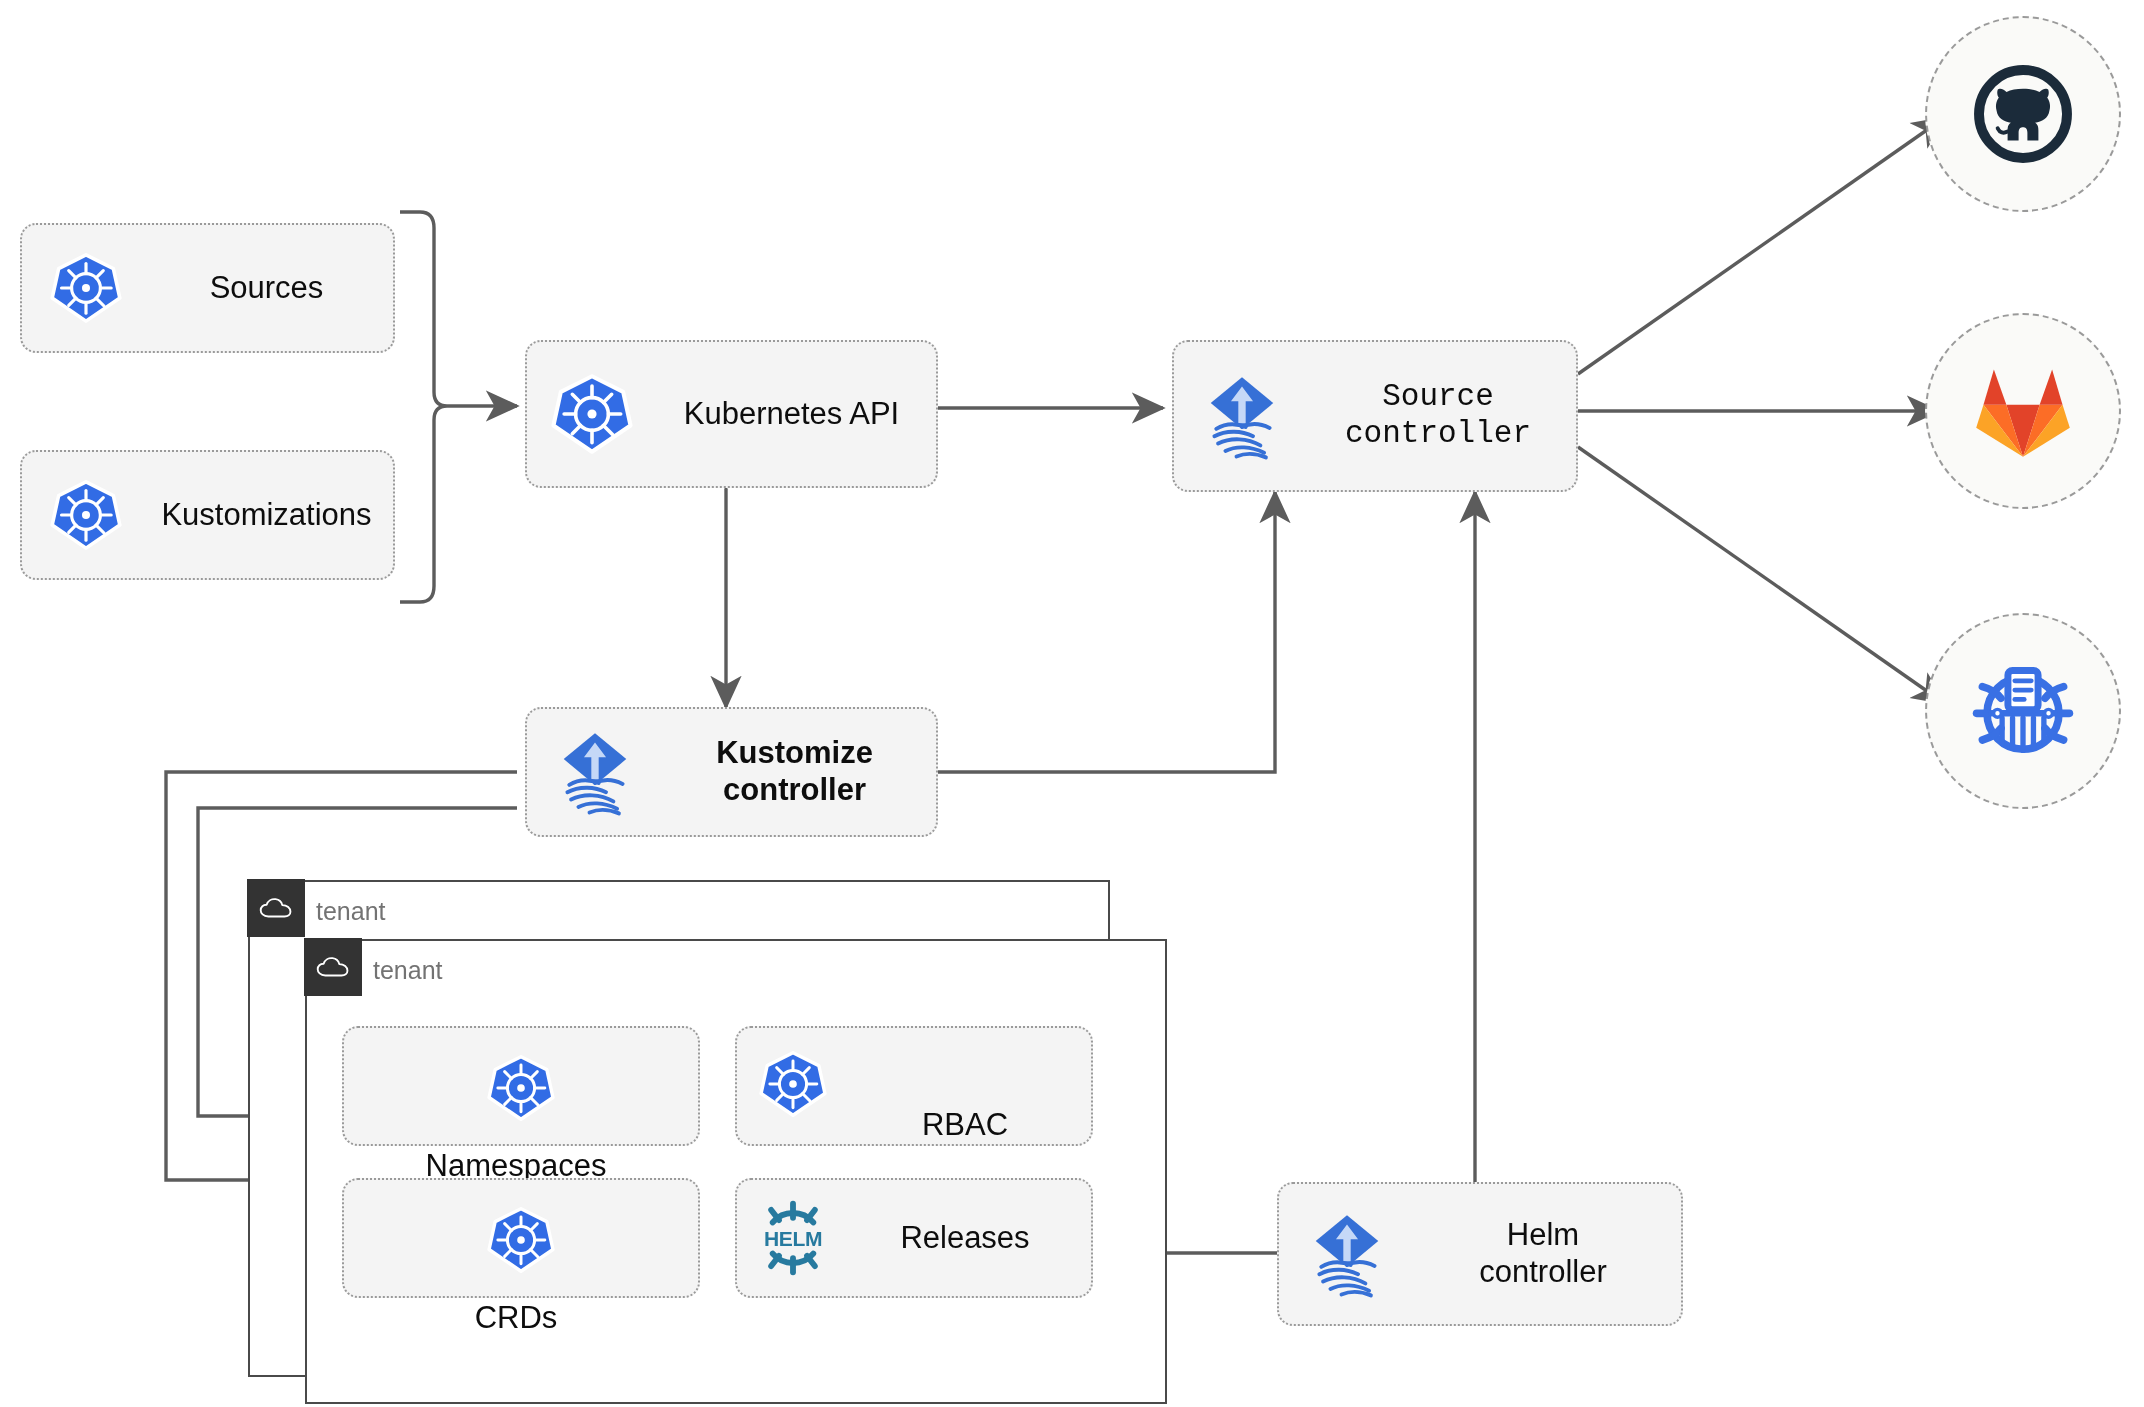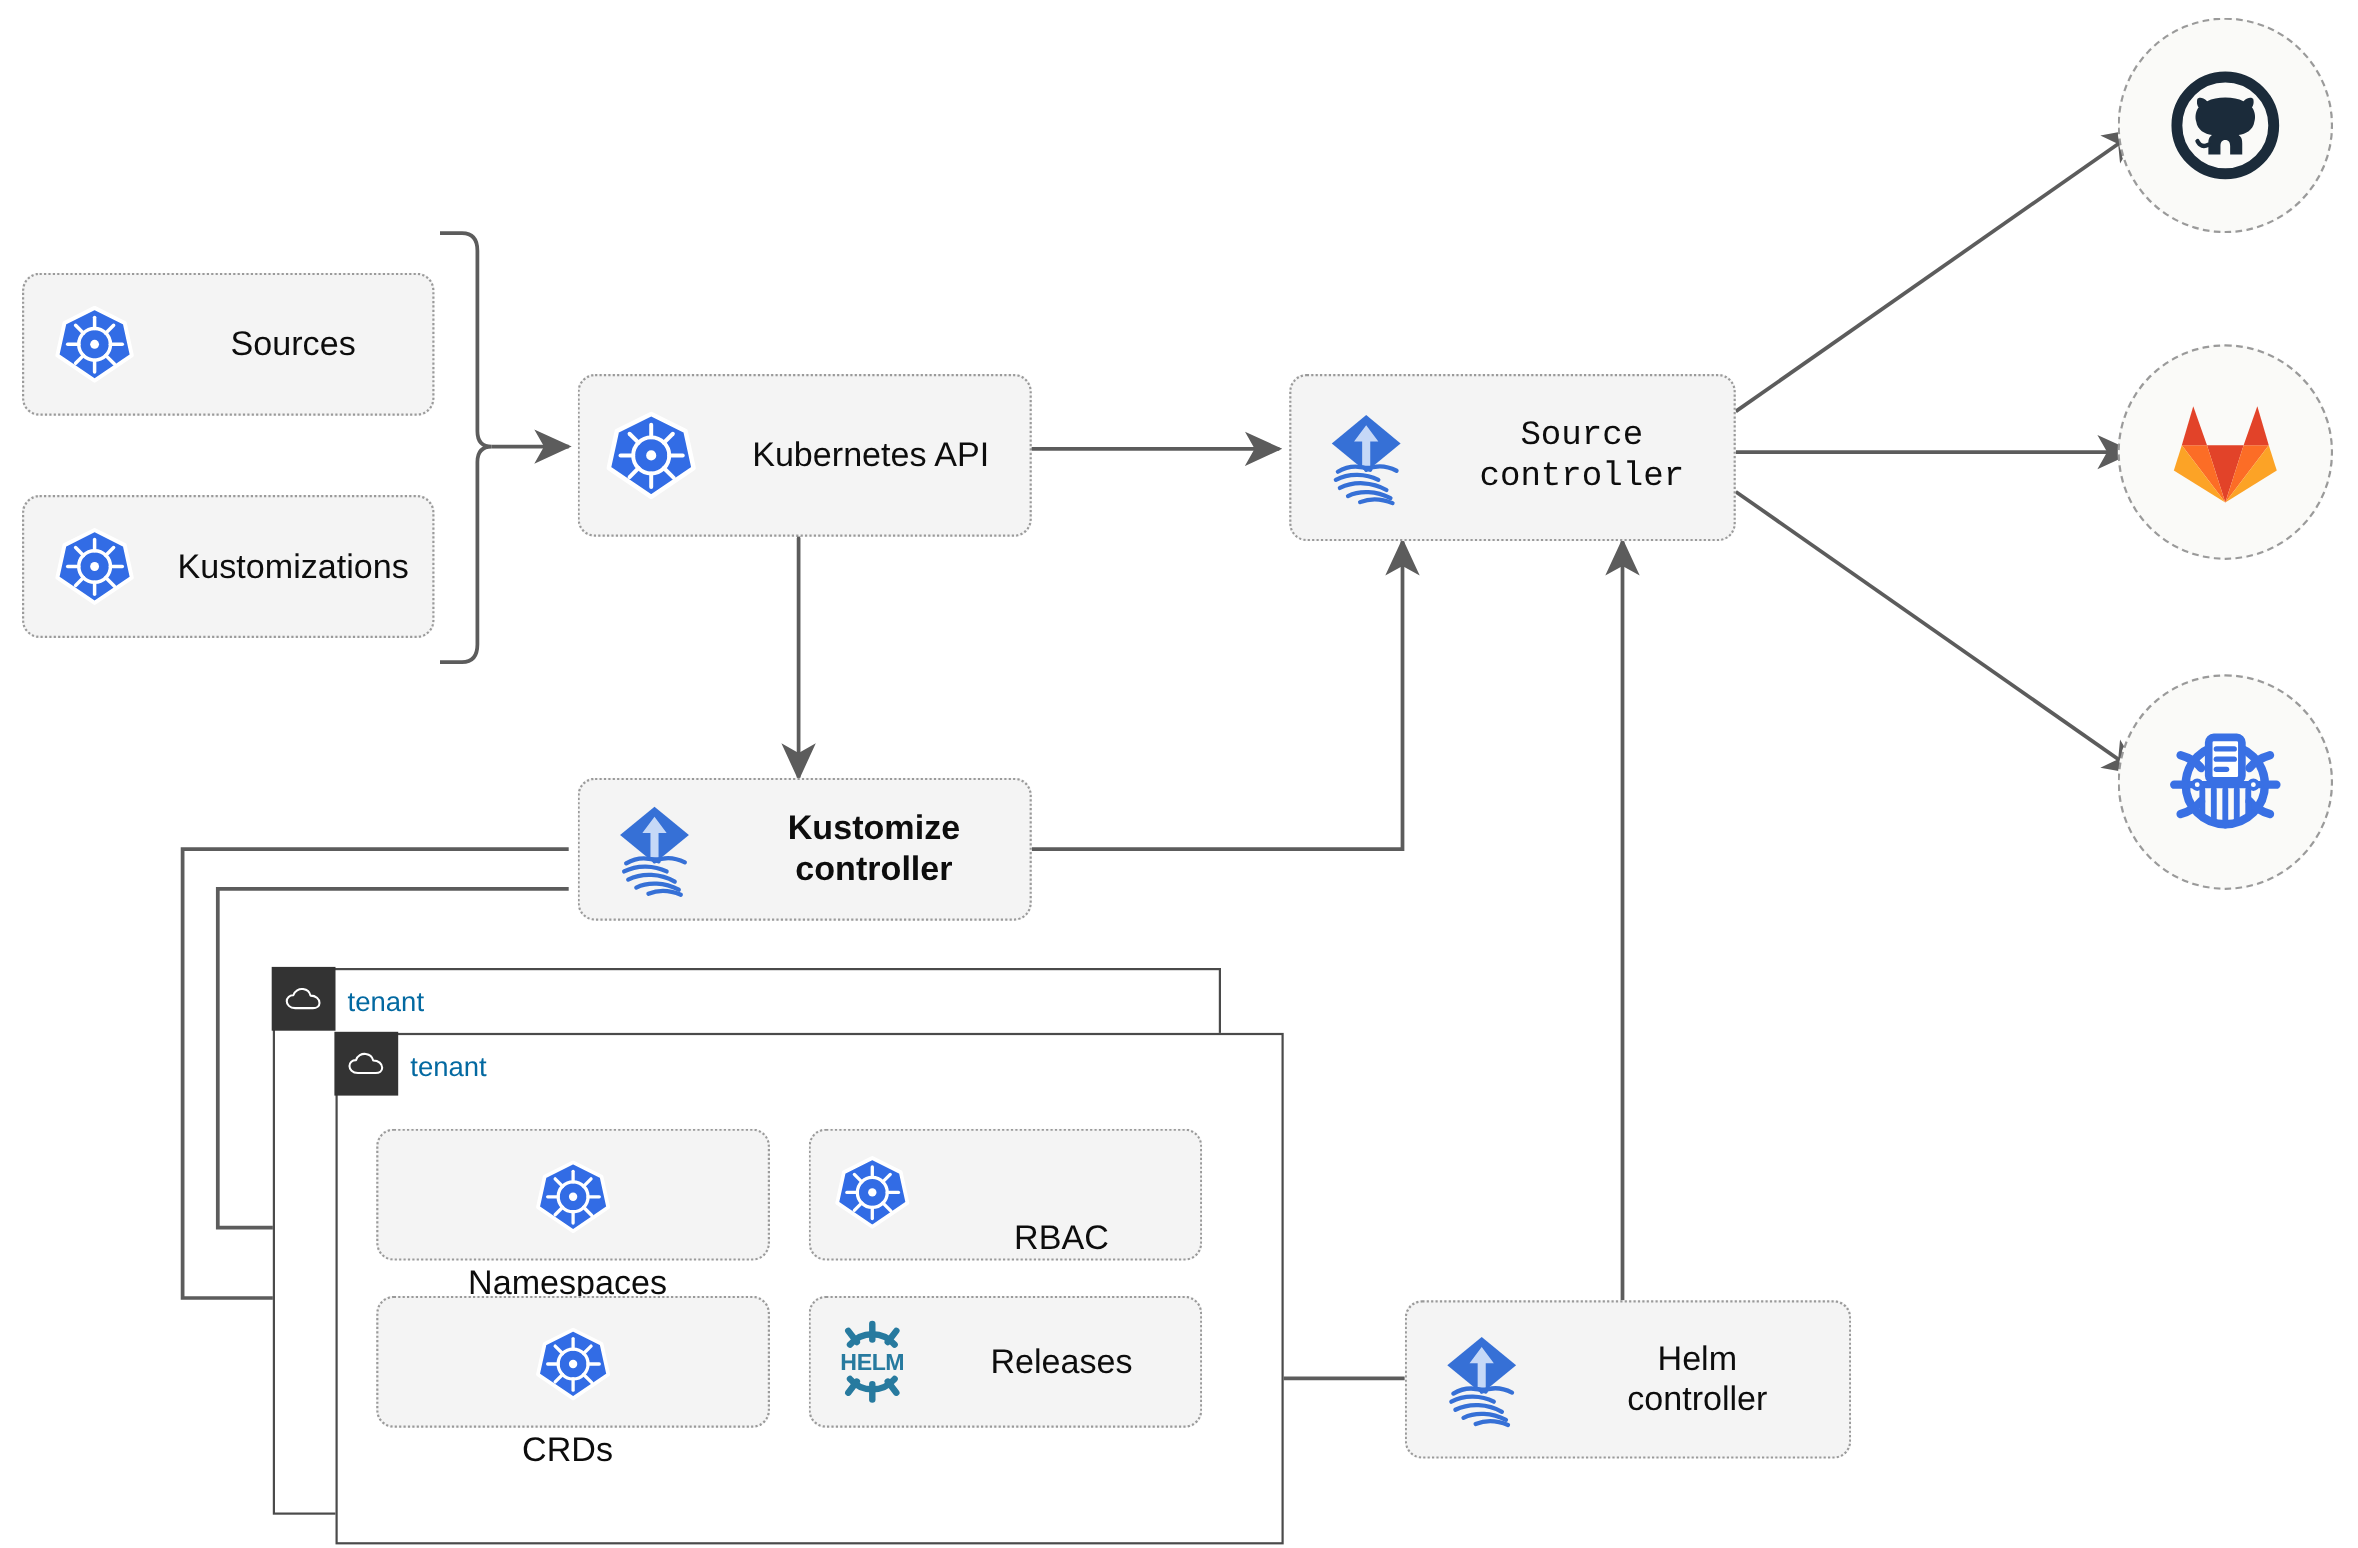--- a/index.html
+++ b/index.html
@@ -69,21 +69,21 @@
     justify-content:center;
     width:58px;
   }
   .tenant-title{
     position:absolute;
     top:0;
     height:58px;
     line-height:58px;
     left:66px;
     font-size:25px;
-    color:#0369a1;
+    color:#737373;
   }
   
   #wires{position:absolute;left:0;top:0;width:2144px;height:1407px;pointer-events:none;}
 </style>
 </head>
 <body>
 
 <div id="stage">
 
   <svg id="wires" viewBox="0 0 2144 1407" xmlns="http://www.w3.org/2000/svg">
@@ -123,21 +123,21 @@
       <path d="M 1578,447 L 1944,703" marker-end="url(#ah)"></path>
 
       <path d="M 517,772 L 166,772 L 166,1180 L 302,1180" marker-end="url(#ah)"></path>
 
       <path d="M 517,808 L 198,808 L 198,1116 L 370,1116" marker-end="url(#ah)"></path>
 
       <path d="M 1277,1253 L 1108,1253" marker-end="url(#ah)"></path>
     </g>
   </svg>
 
-  <div class="card" style="left:20px;top:248px;width:375px;height:130px;">
+  <div class="card" style="left:20px;top:223px;width:375px;height:130px;">
     <span class="ico" style="width:128px;height:130px;">
       <svg width="72" height="72" viewBox="0 0 100 100">
         <polygon points="50,4 88,23 97,64 50,96 3,64 12,23" fill="#326CE5" stroke="#ffffff" stroke-width="5" stroke-linejoin="round"></polygon>
         <g stroke="#ffffff" stroke-width="4.4" fill="none" stroke-linecap="round">
           <circle cx="50" cy="50" r="20"></circle>
           <line x1="50" y1="16" x2="50" y2="30"></line>
           <line x1="50" y1="70" x2="50" y2="85"></line>
           <line x1="16" y1="50" x2="30" y2="50"></line>
           <line x1="70" y1="50" x2="85" y2="50"></line>
           <line x1="26" y1="26" x2="36" y2="36"></line>

